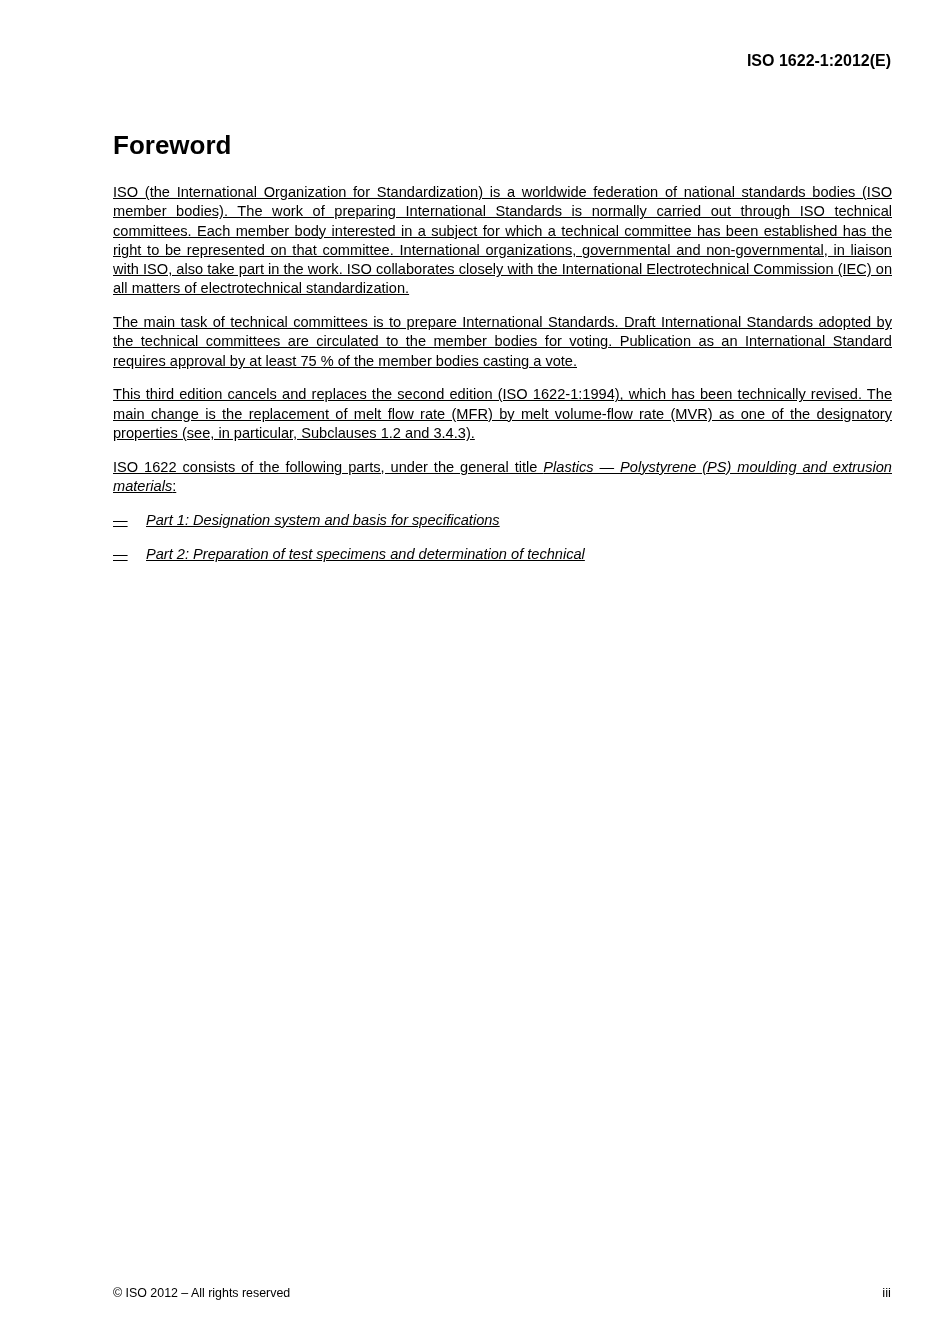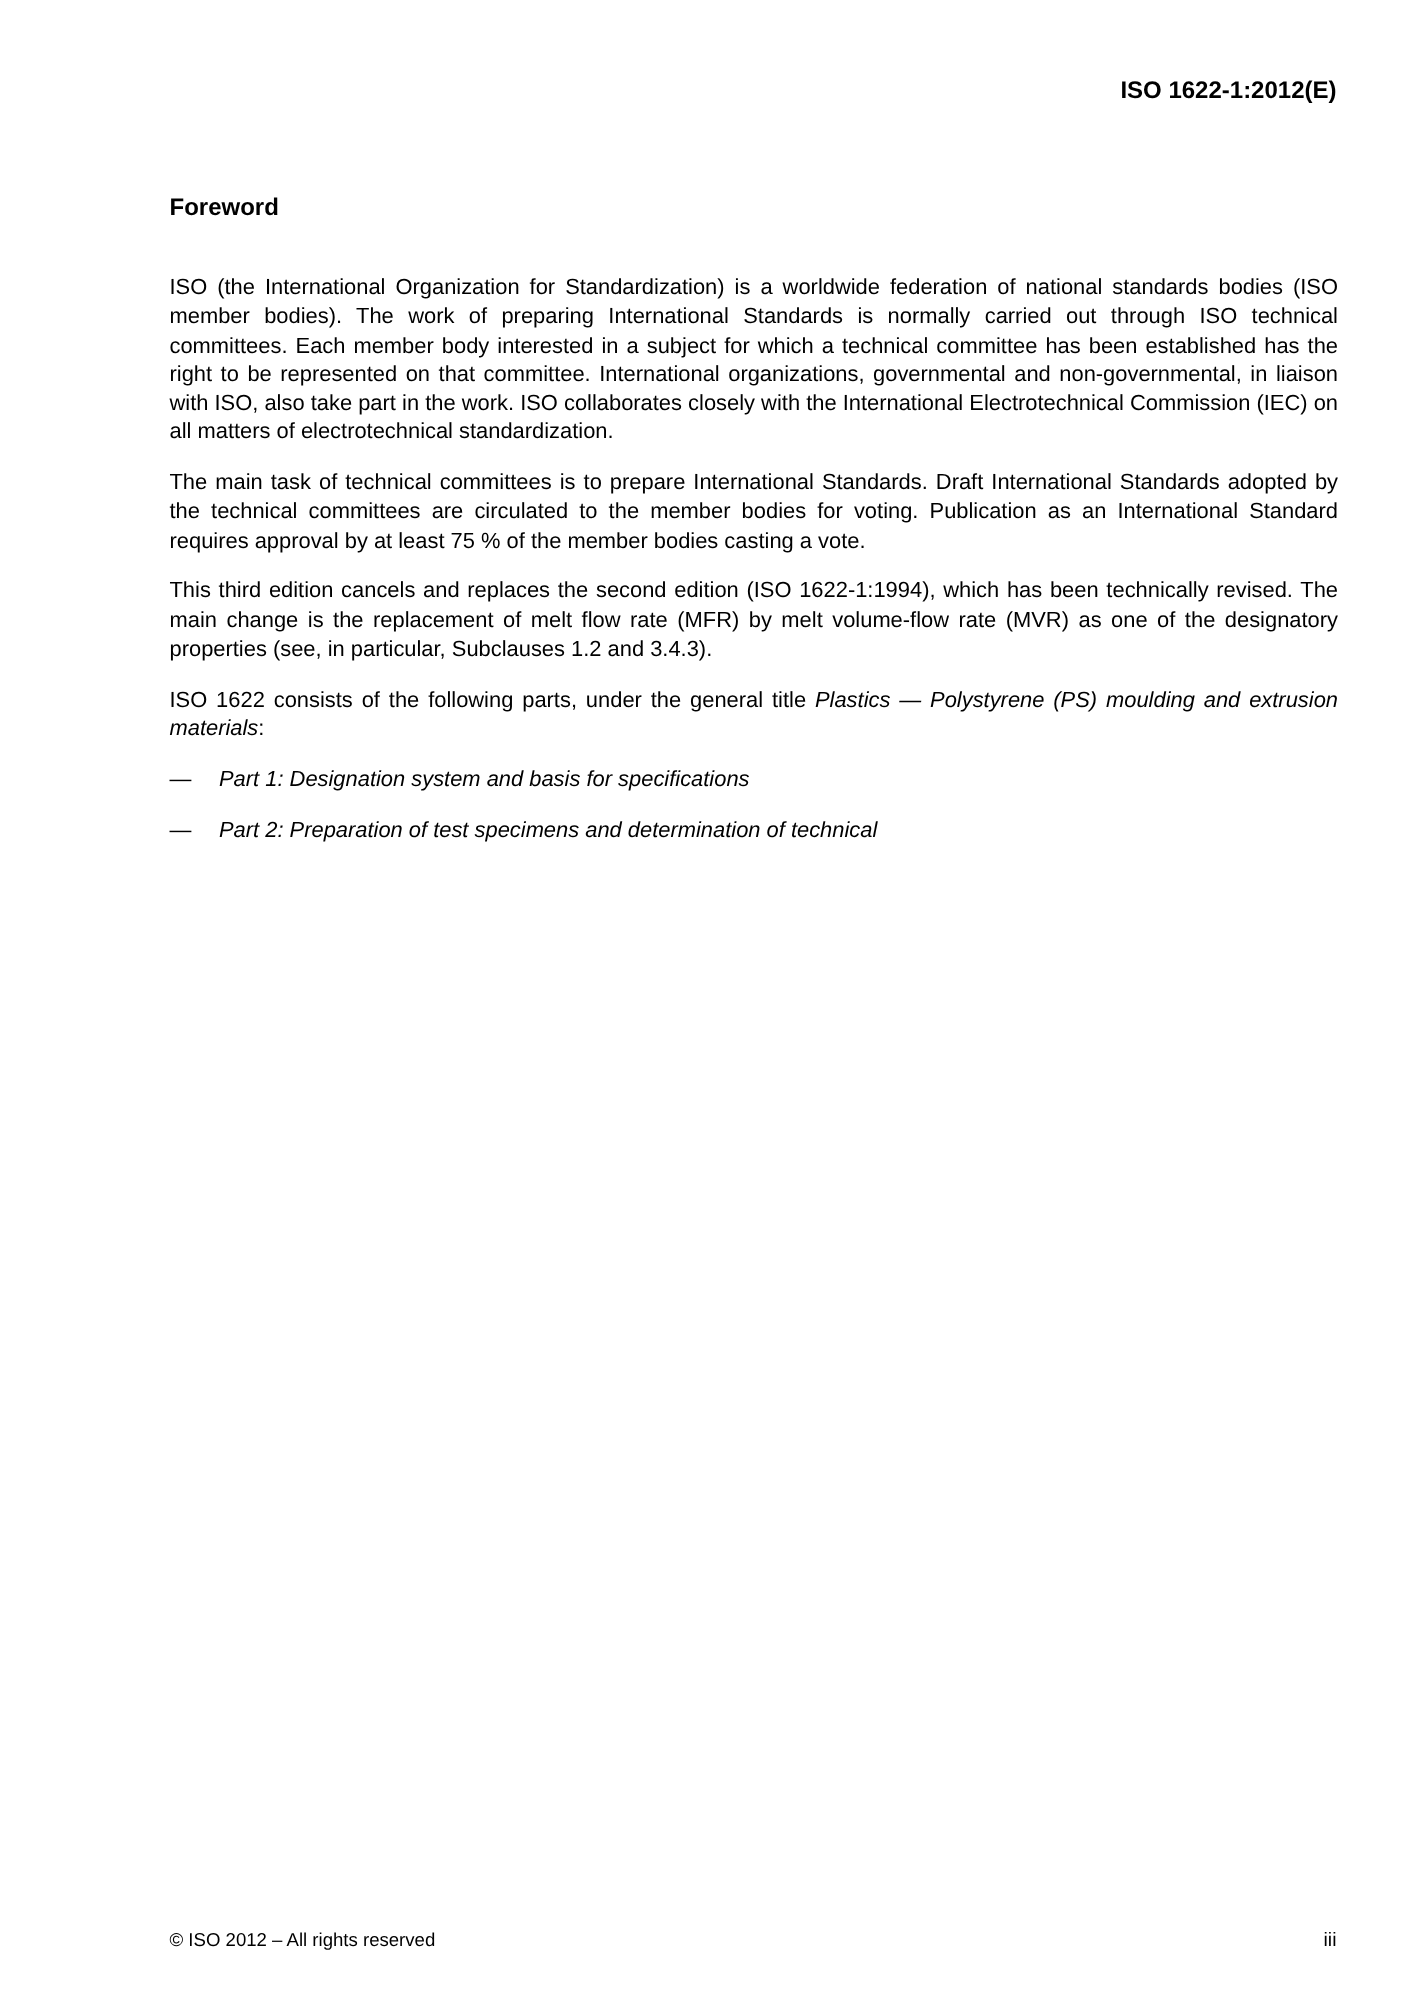--- a/index.html
+++ b/index.html
@@ -6,25 +6,25 @@
     body {
       width: 950px; height: 1344px; position: relative; overflow: hidden;
       font-family: "Liberation Sans", sans-serif; color: #000;
     }
     .header-ref {
       position: absolute; top: 52px; right: 59px;
       font-size: 16px; font-weight: bold; text-align: center;
     }
     .title {
       position: absolute; top: 130px; left: 113px;
-      font-size: 16px; font-weight: bold; margin: 0;
+      font-size: 26px; font-weight: bold; margin: 0;
     }
     .content {
       position: absolute; top: 183px; left: 113px; width: 779px;
-      font-size: 14.6px; line-height: 19.3px;
+      font-size: 14.6px; line-height: 19.3px; text-decoration: underline;
     }
     .content p {
       margin: 0 0 14.4px 0; text-align: justify;
     }
     .list-item {
       display: flex; margin: 0 0 14.8px 0;
     }
     .dash { width: 33px; flex: none; }
     .list-item .txt { font-style: italic; }
     em { font-style: italic; }

